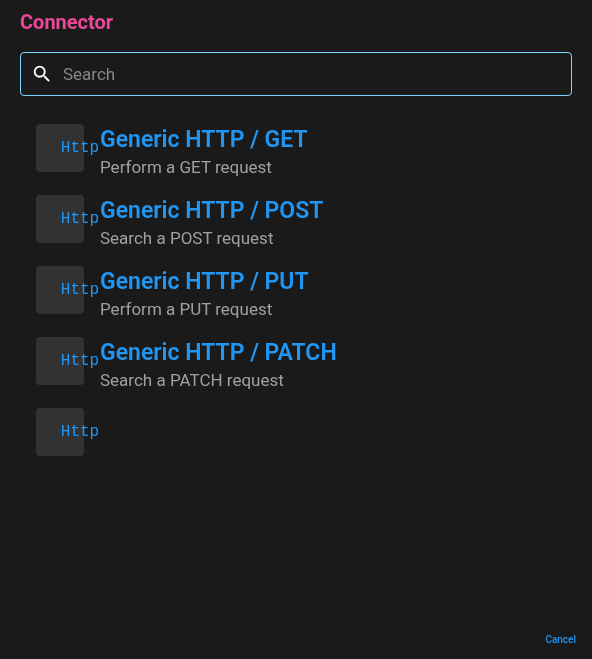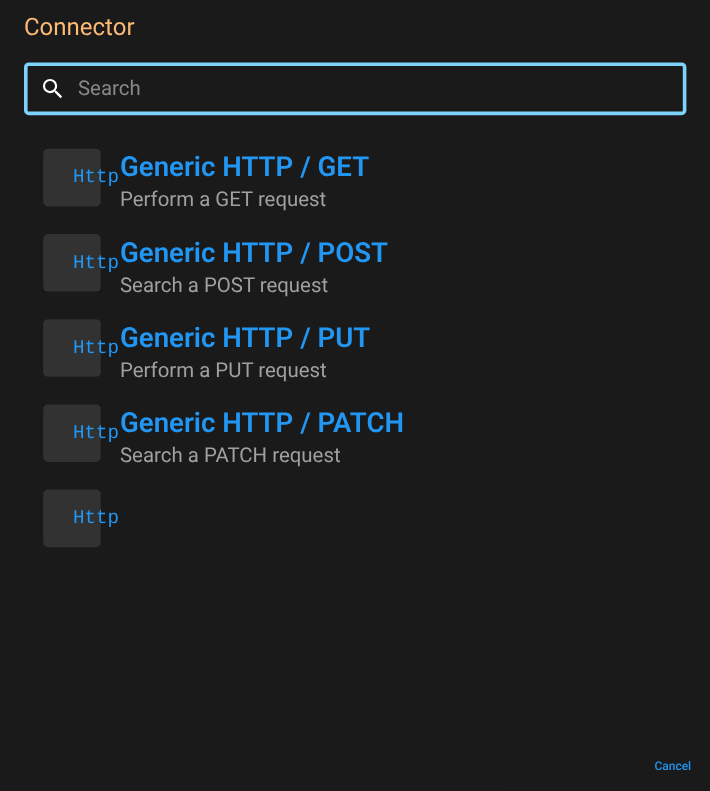--- a/index.html
+++ b/index.html
@@ -9,28 +9,28 @@
     }
     body {
       background-color: #1a1a1a;
       font-family: -apple-system, BlinkMacSystemFont, 'Segoe UI', Roboto, sans-serif;
       width: 592px;
       height: 659px;
       position: relative;
       overflow: hidden;
     }
     .page-title {
-      color: #fdba74;
+      color: #ec4899;
       font-size: 20px;
-      font-weight: 400;
+      font-weight: 700;
       padding: 10px 20px 18px 20px;
     }
     .search-container {
       margin: 0 20px;
-      border: 3px solid #7dd3fc;
+      border: 1px solid #7dd3fc;
       border-radius: 4px;
       display: flex;
       align-items: center;
       padding: 8px 10px;
       height: 44px;
     }
     .search-icon {
       color: #ffffff;
       display: flex;
       align-items: center;

